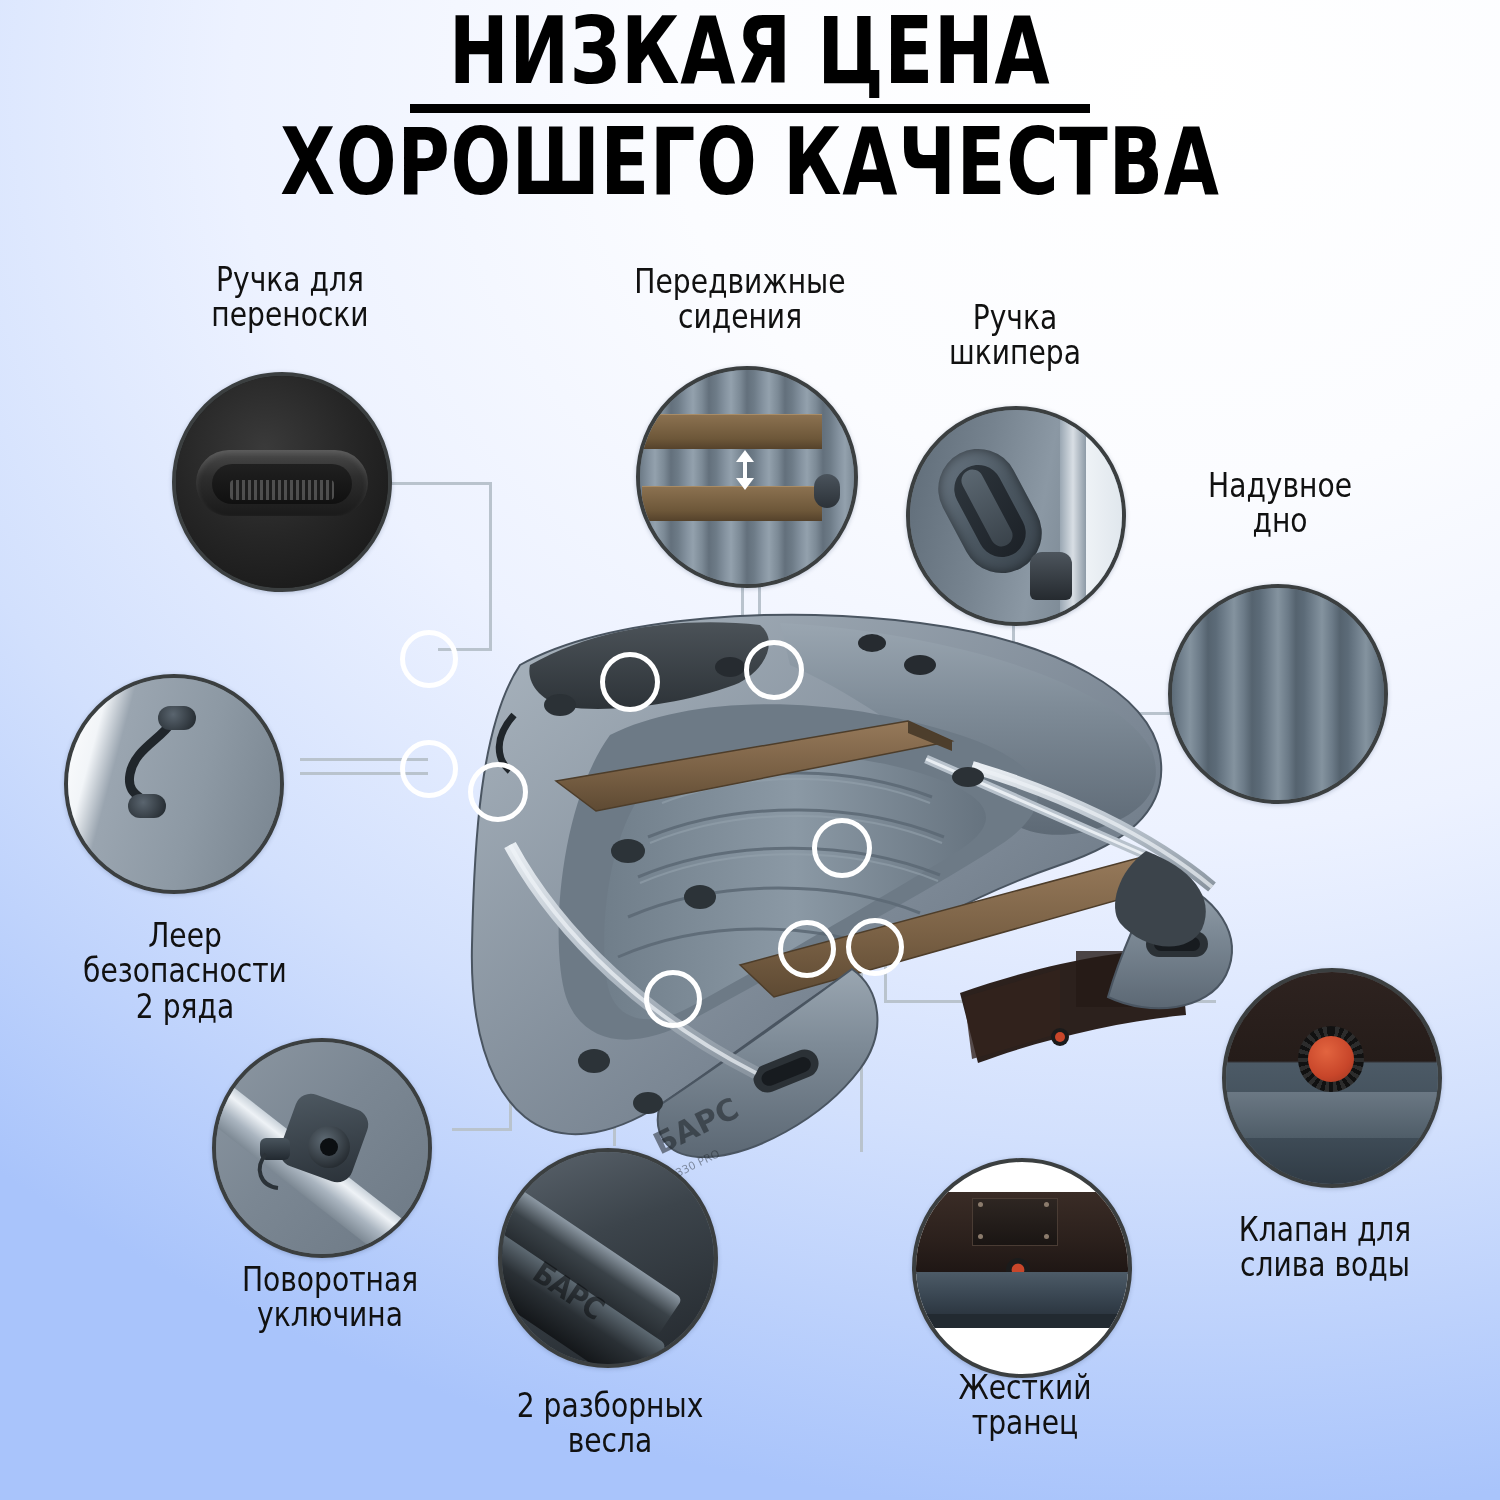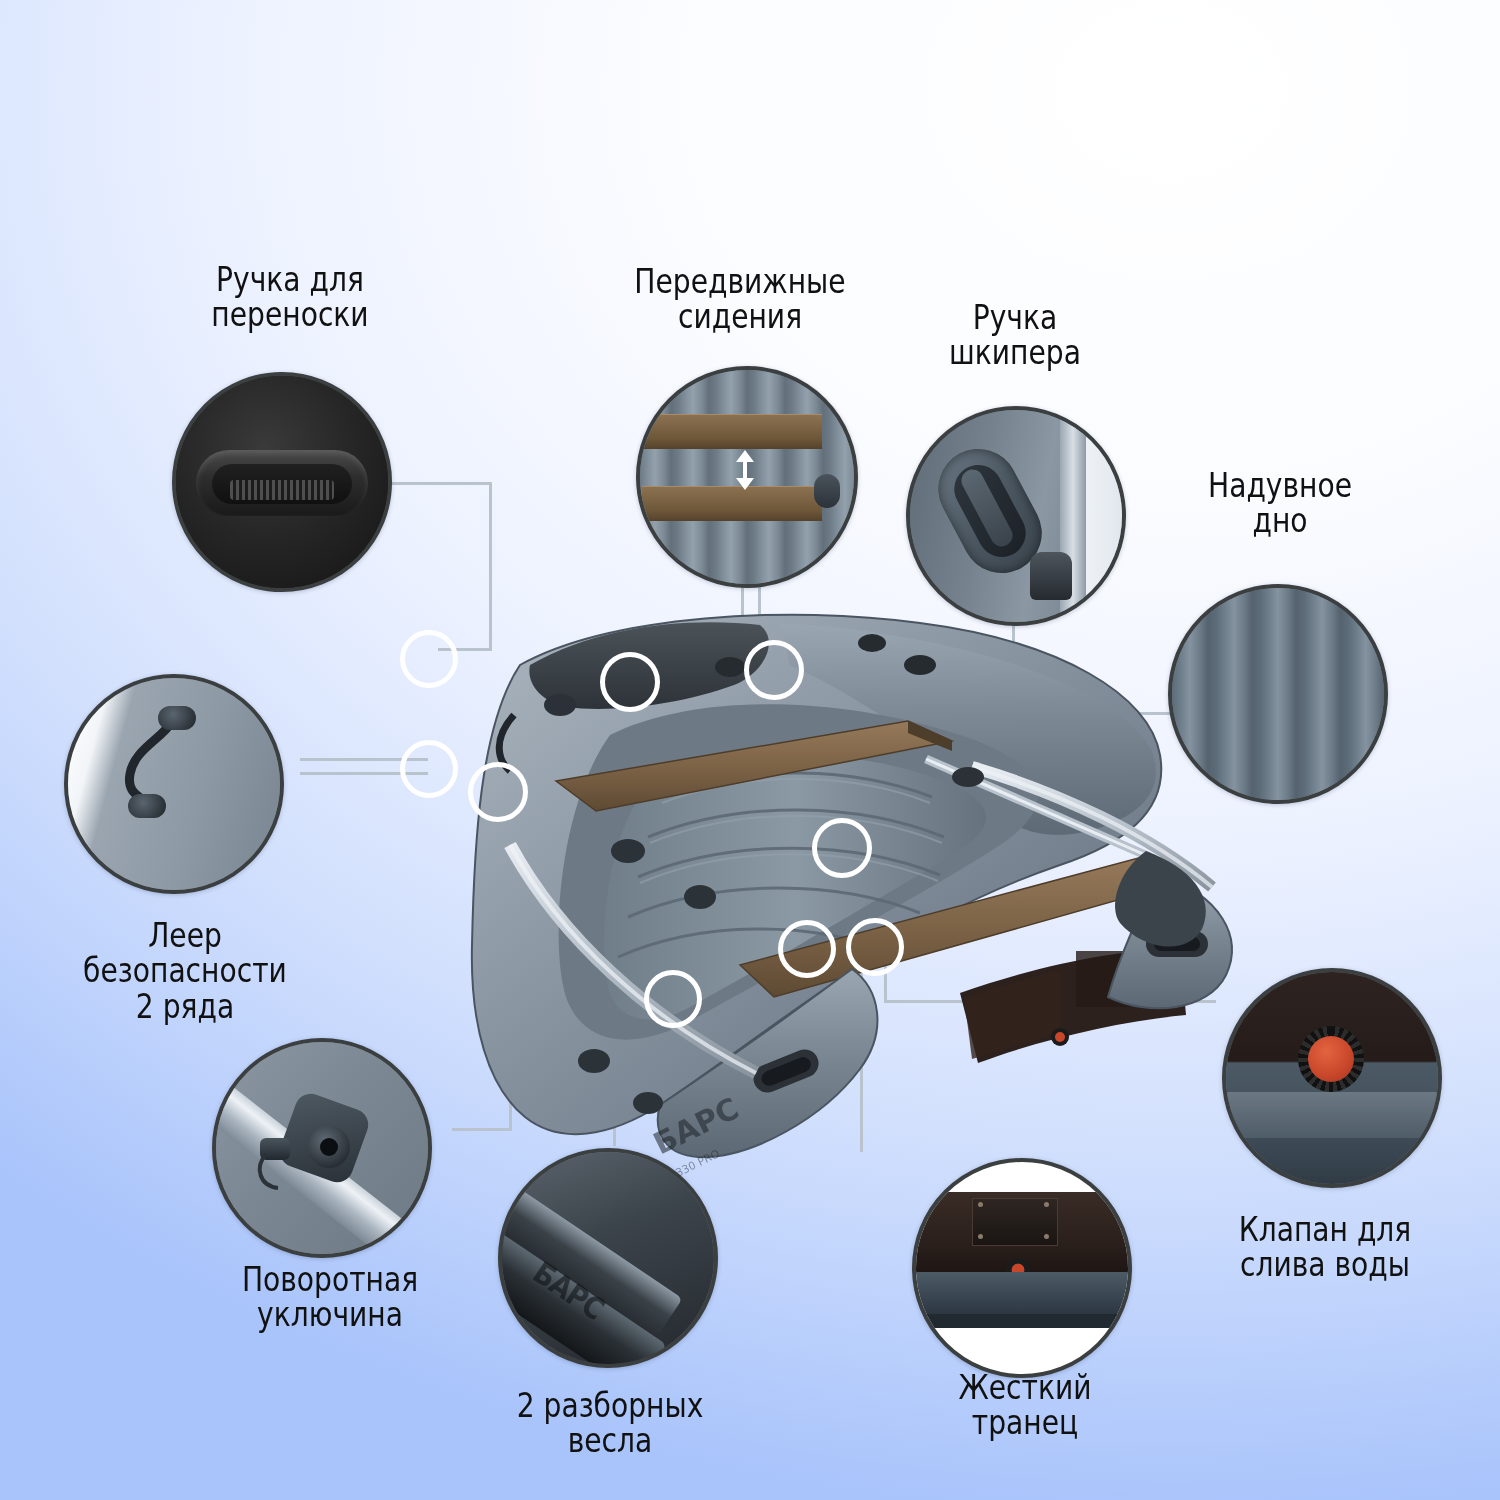--- a/index.html
+++ b/index.html
@@ -64,20 +64,25 @@
   .ln.h{height:3px;}
   .ln.v{width:3px;}
   
   #boat{position:absolute;left:360px;top:545px;width:900px;height:660px;}
 </style>
 </head>
 <body>
 
 <div id="stage">
 
+  <div id="title">
+    <div class="tline" id="t1">НИЗКАЯ ЦЕНА</div>
+    <div id="t1u"></div>
+    <div class="tline">ХОРОШЕГО КАЧЕСТВА</div>
+  </div>
 
   <div class="ln h" style="left:378px;top:482px;width:114px;"></div>
   <div class="ln v" style="left:489px;top:482px;height:168px;"></div>
   <div class="ln h" style="left:438px;top:648px;width:54px;"></div>
 
   <div class="ln v" style="left:741px;top:586px;height:80px;"></div>
   <div class="ln h" style="left:640px;top:664px;width:120px;"></div>
   <div class="ln v" style="left:758px;top:586px;height:62px;"></div>
 
   <div class="ln v" style="left:1012px;top:612px;height:52px;"></div>

